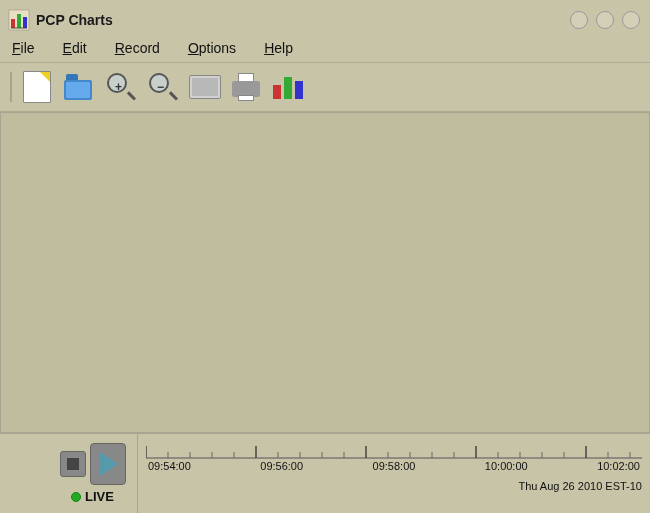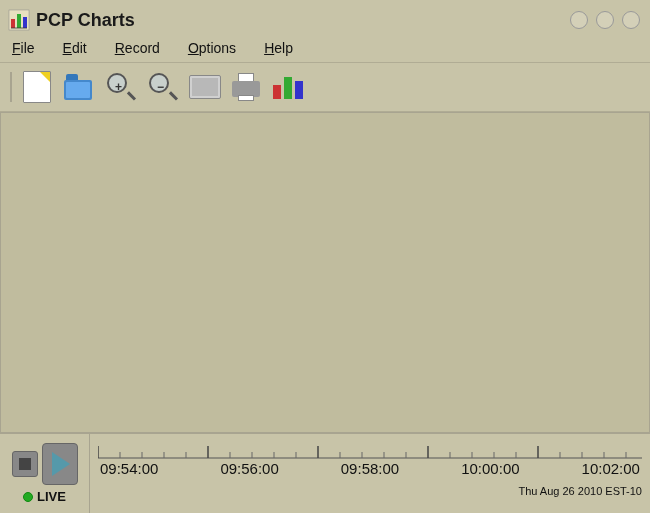--- a/index.html
+++ b/index.html
@@ -30,21 +30,21 @@
       height: 36px;
     }
 
     .title-left {
       display: flex;
       align-items: center;
       gap: 6px;
     }
 
     .title-text {
-      font-size: 18px;
+      font-size: 14px;
       font-weight: bold;
       color: #1a1a1a;
     }
 
     .window-controls {
       display: flex;
       gap: 8px;
     }
 
     .win-btn {
@@ -263,20 +263,21 @@
     
     .play-controls {
       width: 90px;
       display: flex;
       flex-direction: column;
       align-items: center;
       justify-content: center;
       border-right: 1px solid #a8a490;
       padding: 4px;
       gap: 4px;
+      margin-left: 48px;
     }
 
     .transport-buttons {
       display: flex;
       gap: 4px;
       align-items: center;
     }
 
     .btn-stop {
       width: 26px; height: 26px;
@@ -340,21 +341,21 @@
     .ruler-ticks {
       display: flex;
       width: 100%;
       height: 20px;
       position: relative;
     }
 
     .timeline-labels {
       display: flex;
       justify-content: space-between;
-      font-size: 15px;
+      font-size: 11px;
       color: #111;
       margin-top: 2px;
       padding: 0 2px;
     }
 
     .timeline-date {
       text-align: right;
       font-size: 11px;
       color: #111;
       margin-top: 8px;

